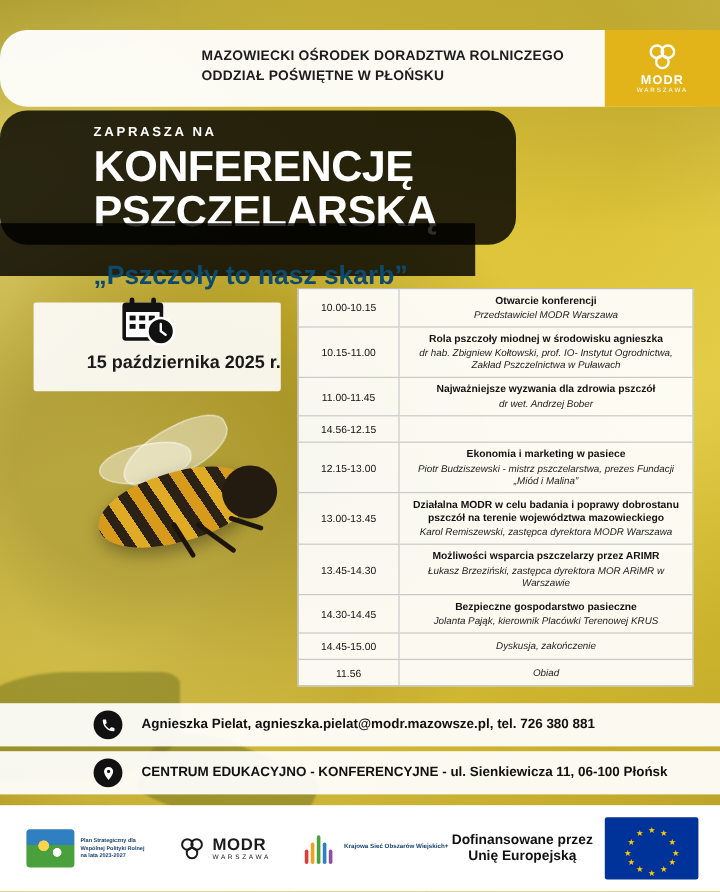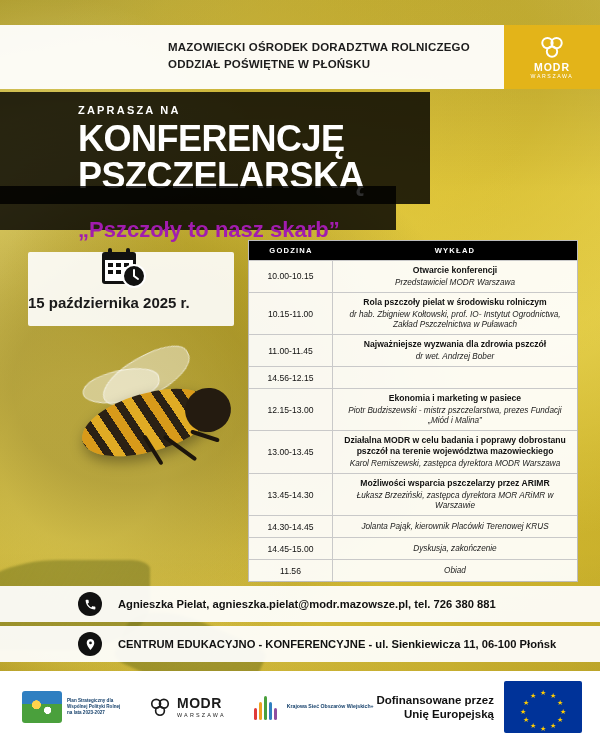--- a/index.html
+++ b/index.html
@@ -75,71 +75,73 @@
     position: absolute; background: #1c150c; height: 4px; border-radius: 2px;
   }
   .bee-leg.l1 { left: 120px; top: 96px; width: 40px; transform: rotate(36deg); }
   .bee-leg.l2 { left: 96px; top: 98px; width: 34px; transform: rotate(58deg); }
   .bee-leg.l3 { left: 150px; top: 84px; width: 30px; transform: rotate(18deg); }
 
   
   .top-band {
     position: absolute; left: 0; top: 25px; width: 600px; height: 64px;
     background: rgba(255,255,255,0.94);
+    border-radius: 23px;
   }
   .top-band .org {
     position: absolute; left: 168px; top: 14px;
     font-size: 11.5px; font-weight: bold; color: #1c1c1c; letter-spacing: 0.2px; line-height: 1.45;
   }
 
   .logo-tile {
     position: absolute; right: 0; top: 0; width: 96px; height: 64px;
     background: #e3b419;
     display: flex; flex-direction: column; align-items: center; justify-content: center;
   }
   .logo-tile .mark { width: 26px; height: 24px; }
   .logo-tile .ltext { font-size: 10.5px; font-weight: bold; color: #fff; letter-spacing: 1px; margin-top: 2px;}
   .logo-tile .lsub { font-size: 5.2px; color: #fff; letter-spacing: 1.6px; }
 
   
   .title-block {
     position: absolute; left: 0; top: 92px; width: 430px;
     background: rgba(0,0,0,0.82);
     padding: 12px 20px 10px 78px;
+    border-radius: 23px;
   }
   .zaprasza {
     font-size: 11px; font-weight: bold; color: #ffffff; letter-spacing: 2.2px;
     margin-bottom: 5px;
   }
   .konf-l1, .konf-l2 {
     font-size: 36px; font-weight: bold; color: #ffffff; line-height: 1.02;
     letter-spacing: -0.5px;
   }
 
   .quote-block {
     position: absolute; left: 0; top: 186px; width: 396px; height: 44px;
     background: rgba(0,0,0,0.82);
     display: flex; align-items: center;
   }
   .quote-block span {
     margin-left: 78px;
-    font-size: 22px; font-weight: bold; color: #a21caf; margin-top: 44px;
+    font-size: 22px; font-weight: bold; color: #0c4a6e; margin-top: 44px;
   }
 
   
   .date-box {
     position: absolute; left: 28px; top: 252px; width: 206px; height: 74px;
     background: rgba(255,255,255,0.90);
     border-radius: 2px;
   }
   .cal-icon {
     position: absolute; left: 72px; top: -6px; width: 48px; height: 44px;
   }
   .date-text {
-    position: absolute; left: 0; top: 42px; width: 206px; text-align: left;
+    position: absolute; left: 0; top: 42px; width: 206px; text-align: right;
     font-size: 15px; font-weight: bold; color: #1a1a1a;
   }
 
   
   .agenda {
     position: absolute; left: 248px; top: 240px; width: 330px;
     background: rgba(255,255,255,0.93);
     border: 1px solid #bdbdbd;
   }
   .agenda .thead {
@@ -209,21 +211,21 @@
   .modr-sub { font-size: 5.4px; color: #1b1b1b; letter-spacing: 2.2px; margin-top: 2px; }
 
   .fl-ksow { margin-left: 26px; display: flex; align-items: center; gap: 5px; }
   .ksow-mark { width: 30px; height: 30px; position: relative; }
   .ksow-mark i {
     position: absolute; bottom: 2px; width: 3px; border-radius: 2px; display: block;
   }
   .ksow-text { font-size: 5.2px; font-weight: bold; color: #15406b; line-height: 1.4; }
 
   .fl-eu { margin-left: auto; margin-right: 18px; display: flex; align-items: center; gap: 10px; }
-  .eu-text { font-size: 11.5px; font-weight: bold; color: #111; line-height: 1.25; text-align: right; }
+  .eu-text { font-size: 11.5px; font-weight: bold; color: #111; line-height: 1.25; text-align: center; }
   .eu-flag {
     width: 78px; height: 52px; background: #003399; position: relative; border-radius: 2px;
   }
   .eu-star {
     position: absolute; color: #ffcc00; font-size: 7px; line-height: 7px;
   }
 </style>
 </head>
 <body>
 
@@ -285,37 +287,33 @@
         <rect x="8" y="24" width="5" height="4"></rect>
         <rect x="16" y="24" width="5" height="4"></rect>
       </g>
       <circle cx="34" cy="30" r="11" fill="#111" stroke="#fff" stroke-width="2"></circle>
       <path d="M34 24 v6 l4 3" stroke="#fff" stroke-width="2" fill="none" stroke-linecap="round"></path>
     </svg>
     <div class="date-text">15 października 2025 r.</div>
   </div>
 
   <div class="agenda">
-    <div class="thead">
-      <div class="c1">GODZINA</div>
-      <div class="c2">WYKŁAD</div>
-    </div>
 
     <div class="row">
       <div class="time">10.00-10.15</div>
       <div class="desc">
         <div class="t">Otwarcie konferencji</div>
         <div class="s">Przedstawiciel MODR Warszawa</div>
       </div>
     </div>
 
     <div class="row">
       <div class="time">10.15-11.00</div>
       <div class="desc">
-        <div class="t">Rola pszczoły pielat w środowisku rolniczym</div>
+        <div class="t">Rola pszczoły miodnej w środowisku agnieszka</div>
         <div class="s">dr hab. Zbigniew Kołtowski, prof. IO- Instytut Ogrodnictwa, Zakład Pszczelnictwa w Puławach</div>
       </div>
     </div>
 
     <div class="row">
       <div class="time">11.00-11.45</div>
       <div class="desc">
         <div class="t">Najważniejsze wyzwania dla zdrowia pszczół</div>
         <div class="s">dr wet. Andrzej Bober</div>
       </div>
@@ -345,20 +343,21 @@
       <div class="time">13.45-14.30</div>
       <div class="desc">
         <div class="t">Możliwości wsparcia pszczelarzy przez ARIMR</div>
         <div class="s">Łukasz Brzeziński, zastępca dyrektora MOR ARiMR w Warszawie</div>
       </div>
     </div>
 
     <div class="row">
       <div class="time">14.30-14.45</div>
       <div class="desc">
+        <div class="t">Bezpieczne gospodarstwo pasieczne</div>
         <div class="s">Jolanta Pająk, kierownik Placówki Terenowej KRUS</div>
       </div>
     </div>
 
     <div class="row">
       <div class="time">14.45-15.00</div>
       <div class="desc">
         <div class="s">Dyskusja, zakończenie</div>
       </div>
     </div>

